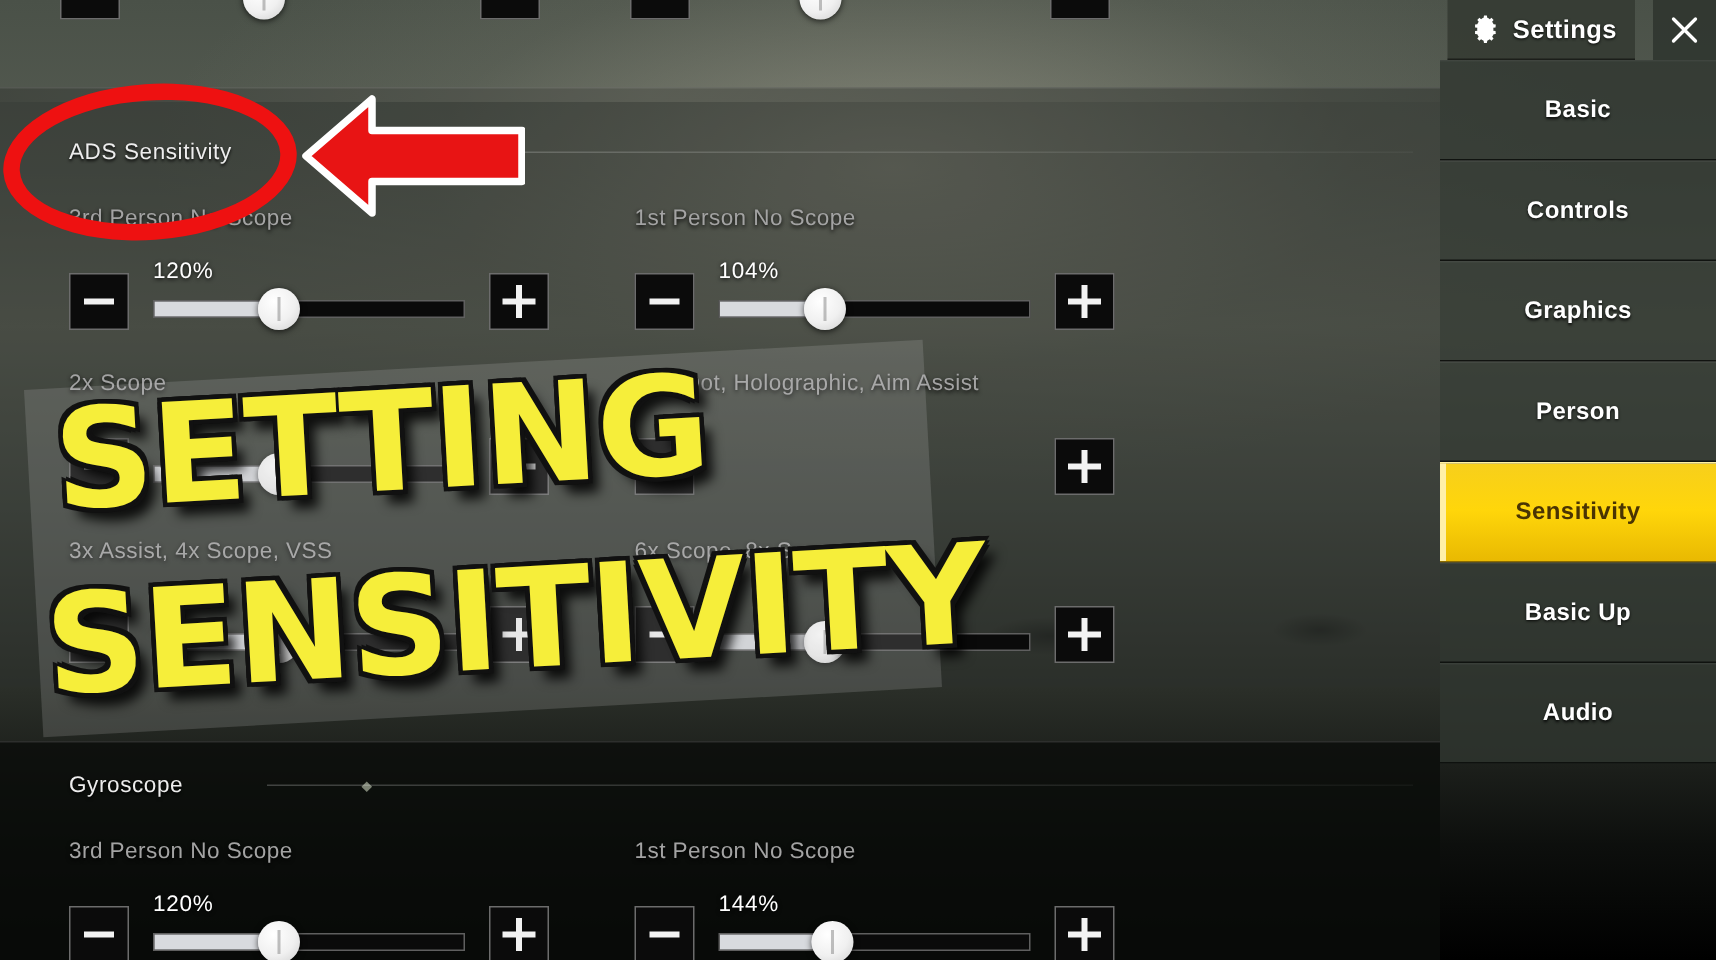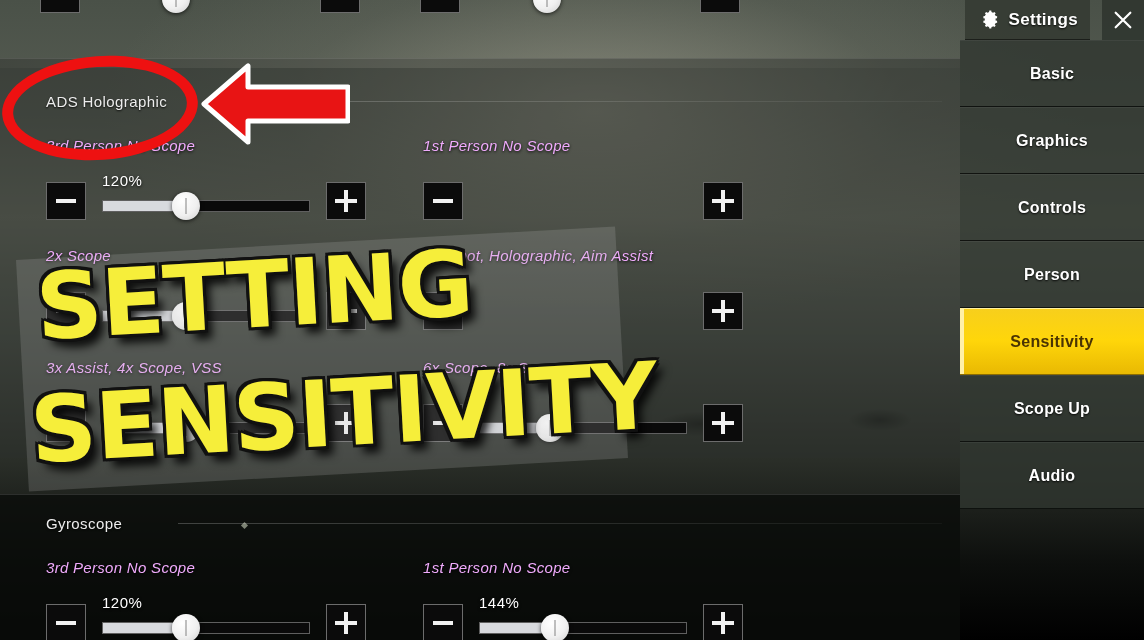--- a/index.html
+++ b/index.html
@@ -53,23 +53,22 @@
     transform:rotate(45deg); margin-left:120px; vertical-align:middle; opacity:.8;
   }
   .sec-rule {
     position:absolute; height:1px; background:linear-gradient(90deg, rgba(255,255,255,.22), rgba(255,255,255,.04));
   }
 
   
   .row { position:absolute; }
   .row-label {
     position:absolute; top:0; left:0;
-    font-size:15px; color:#f0abfc; letter-spacing:.3px; white-space:nowrap;
+    font-size:15px; color:#a3a3a3; letter-spacing:.3px; white-space:nowrap;
     text-shadow:0 1px 3px rgba(0,0,0,.95);
-    font-style:italic;
   }
   .ctrl { position:absolute; top:26px; left:0; width:320px; height:52px;margin-top:11px; }
 
   .sq-btn {
     position:absolute; top:8px; width:40px; height:38px;
     background:#0b0b0b; border:1px solid rgba(190,190,190,.55);
     display:flex; align-items:center; justify-content:center;
   }
   .sq-btn.minus { left:0; }
   .sq-btn.plus  { left:280px; }
@@ -198,21 +197,21 @@
           <div class="thumb" style="left:34%"></div>
         </div>
         <div class="sq-btn plus"></div>
       </div>
     </div>
 
     <div class="section-divider-top"></div>
 
     <div class="section ads">
       <div class="sec-title" style="left:46px; top:34px;">
-        <span>ADS Holographic</span><span class="dot"></span>
+        <span>ADS Sensitivity</span><span class="dot"></span>
       </div>
       <div class="sec-rule" style="left:222px; top:42px; width:720px;"></div>
 
       <div class="row" style="left:46px; top:78px;">
         <div class="row-label">3rd Person No Scope</div>
         <div class="ctrl">
           <div class="sq-btn minus">
               <span class="bar h"></span>
             </div>
           <div class="slider-wrap">
@@ -228,20 +227,27 @@
             </div>
         </div>
       </div>
 
       <div class="row" style="left:423px; top:78px;">
         <div class="row-label">1st Person No Scope</div>
         <div class="ctrl">
           <div class="sq-btn minus">
               <span class="bar h"></span>
             </div>
+          <div class="slider-wrap">
+            <div class="slider-val">104%</div>
+            <div class="track">
+                <div class="fill" style="width:34%"></div>
+              </div>
+            <div class="thumb" style="left:34%"></div>
+          </div>
           <div class="sq-btn plus">
               <span class="bar h"></span>
               <span class="bar v"></span>
             </div>
         </div>
       </div>
 
       <div class="row" style="left:46px; top:188px;">
         <div class="row-label">2x Scope</div>
         <div class="ctrl">
@@ -378,33 +384,33 @@
           <path stroke="#ffffff" stroke-width="2.4" stroke-linecap="round" d="M4 4 L20 20 M20 4 L4 20"></path>
         </svg>
       </div>
     </div>
 
     <div class="sb-list">
       <div class="sb-item">
           <span>Basic</span>
         </div>
       <div class="sb-item">
+          <span>Controls</span>
+        </div>
+      <div class="sb-item">
           <span>Graphics</span>
-        </div>
-      <div class="sb-item">
-          <span>Controls</span>
         </div>
       <div class="sb-item">
           <span>Person</span>
         </div>
       <div class="sb-item active">
           <span>Sensitivity</span>
         </div>
       <div class="sb-item">
-          <span>Scope Up</span>
+          <span>Basic Up</span>
         </div>
       <div class="sb-item">
           <span>Audio</span>
         </div>
     </div>
   </div>
 
   <div class="anno red-circle"></div>
 
   <svg class="anno red-arrow" viewBox="0 0 150 84">

